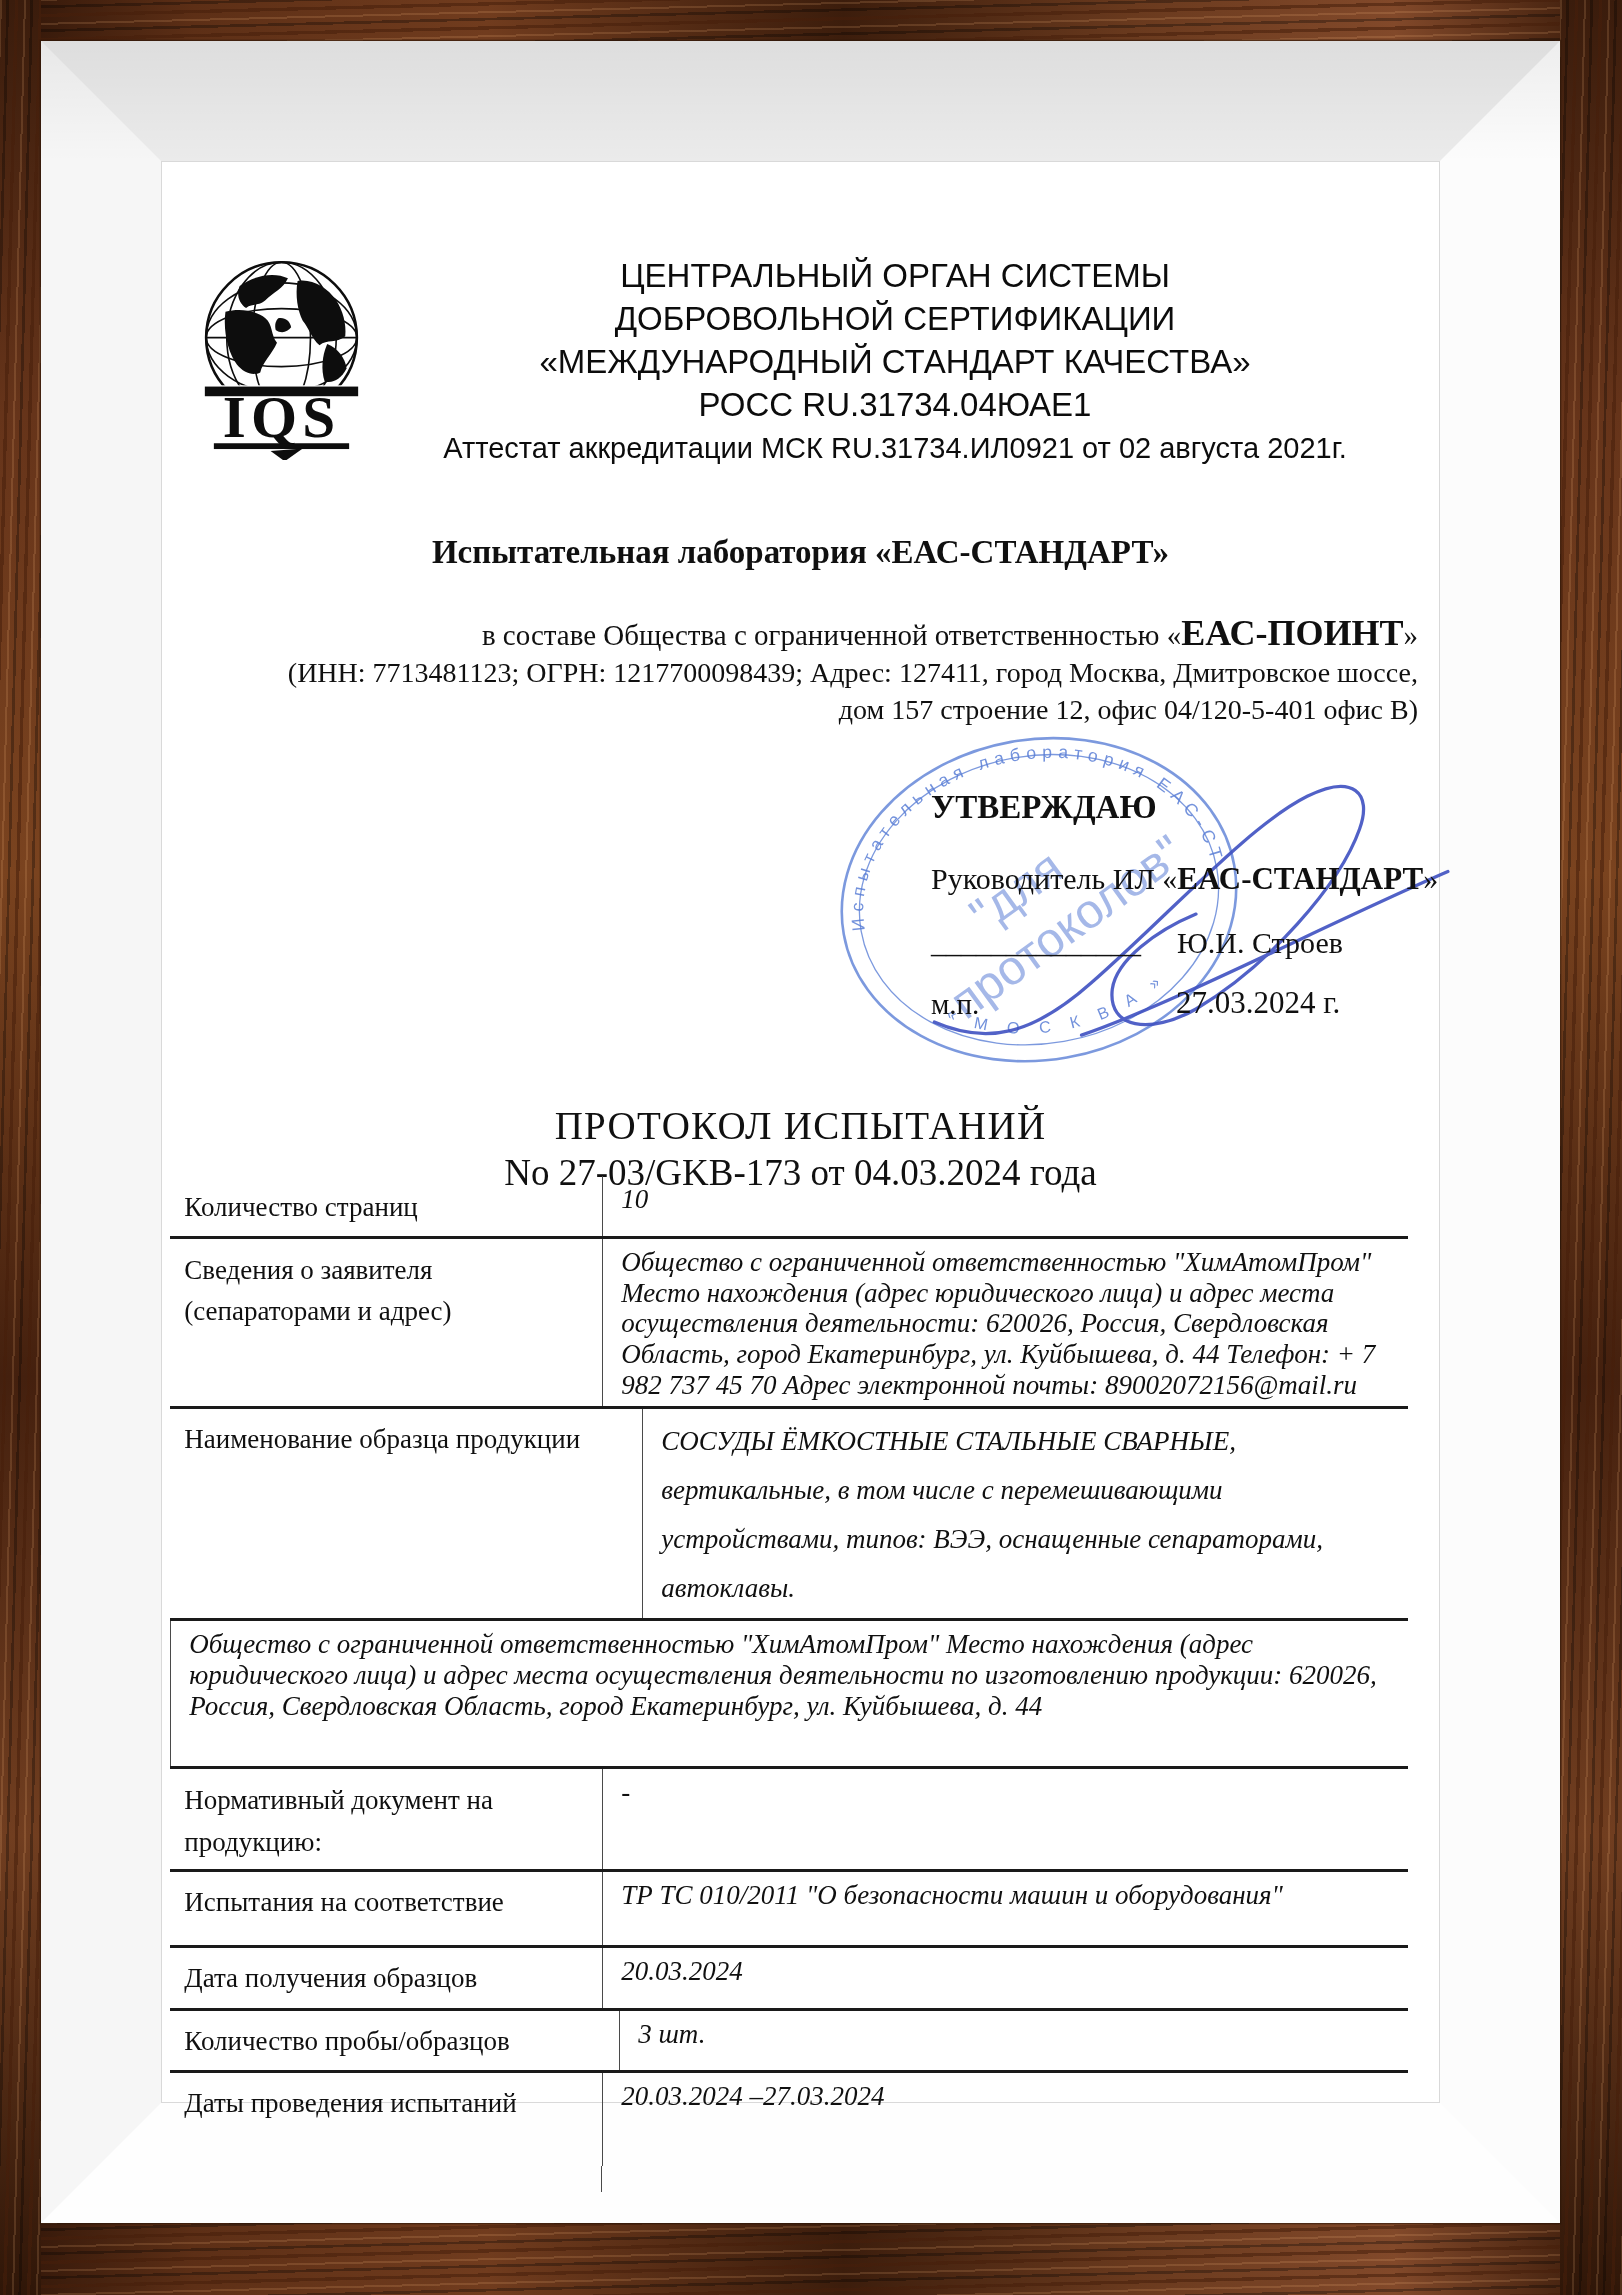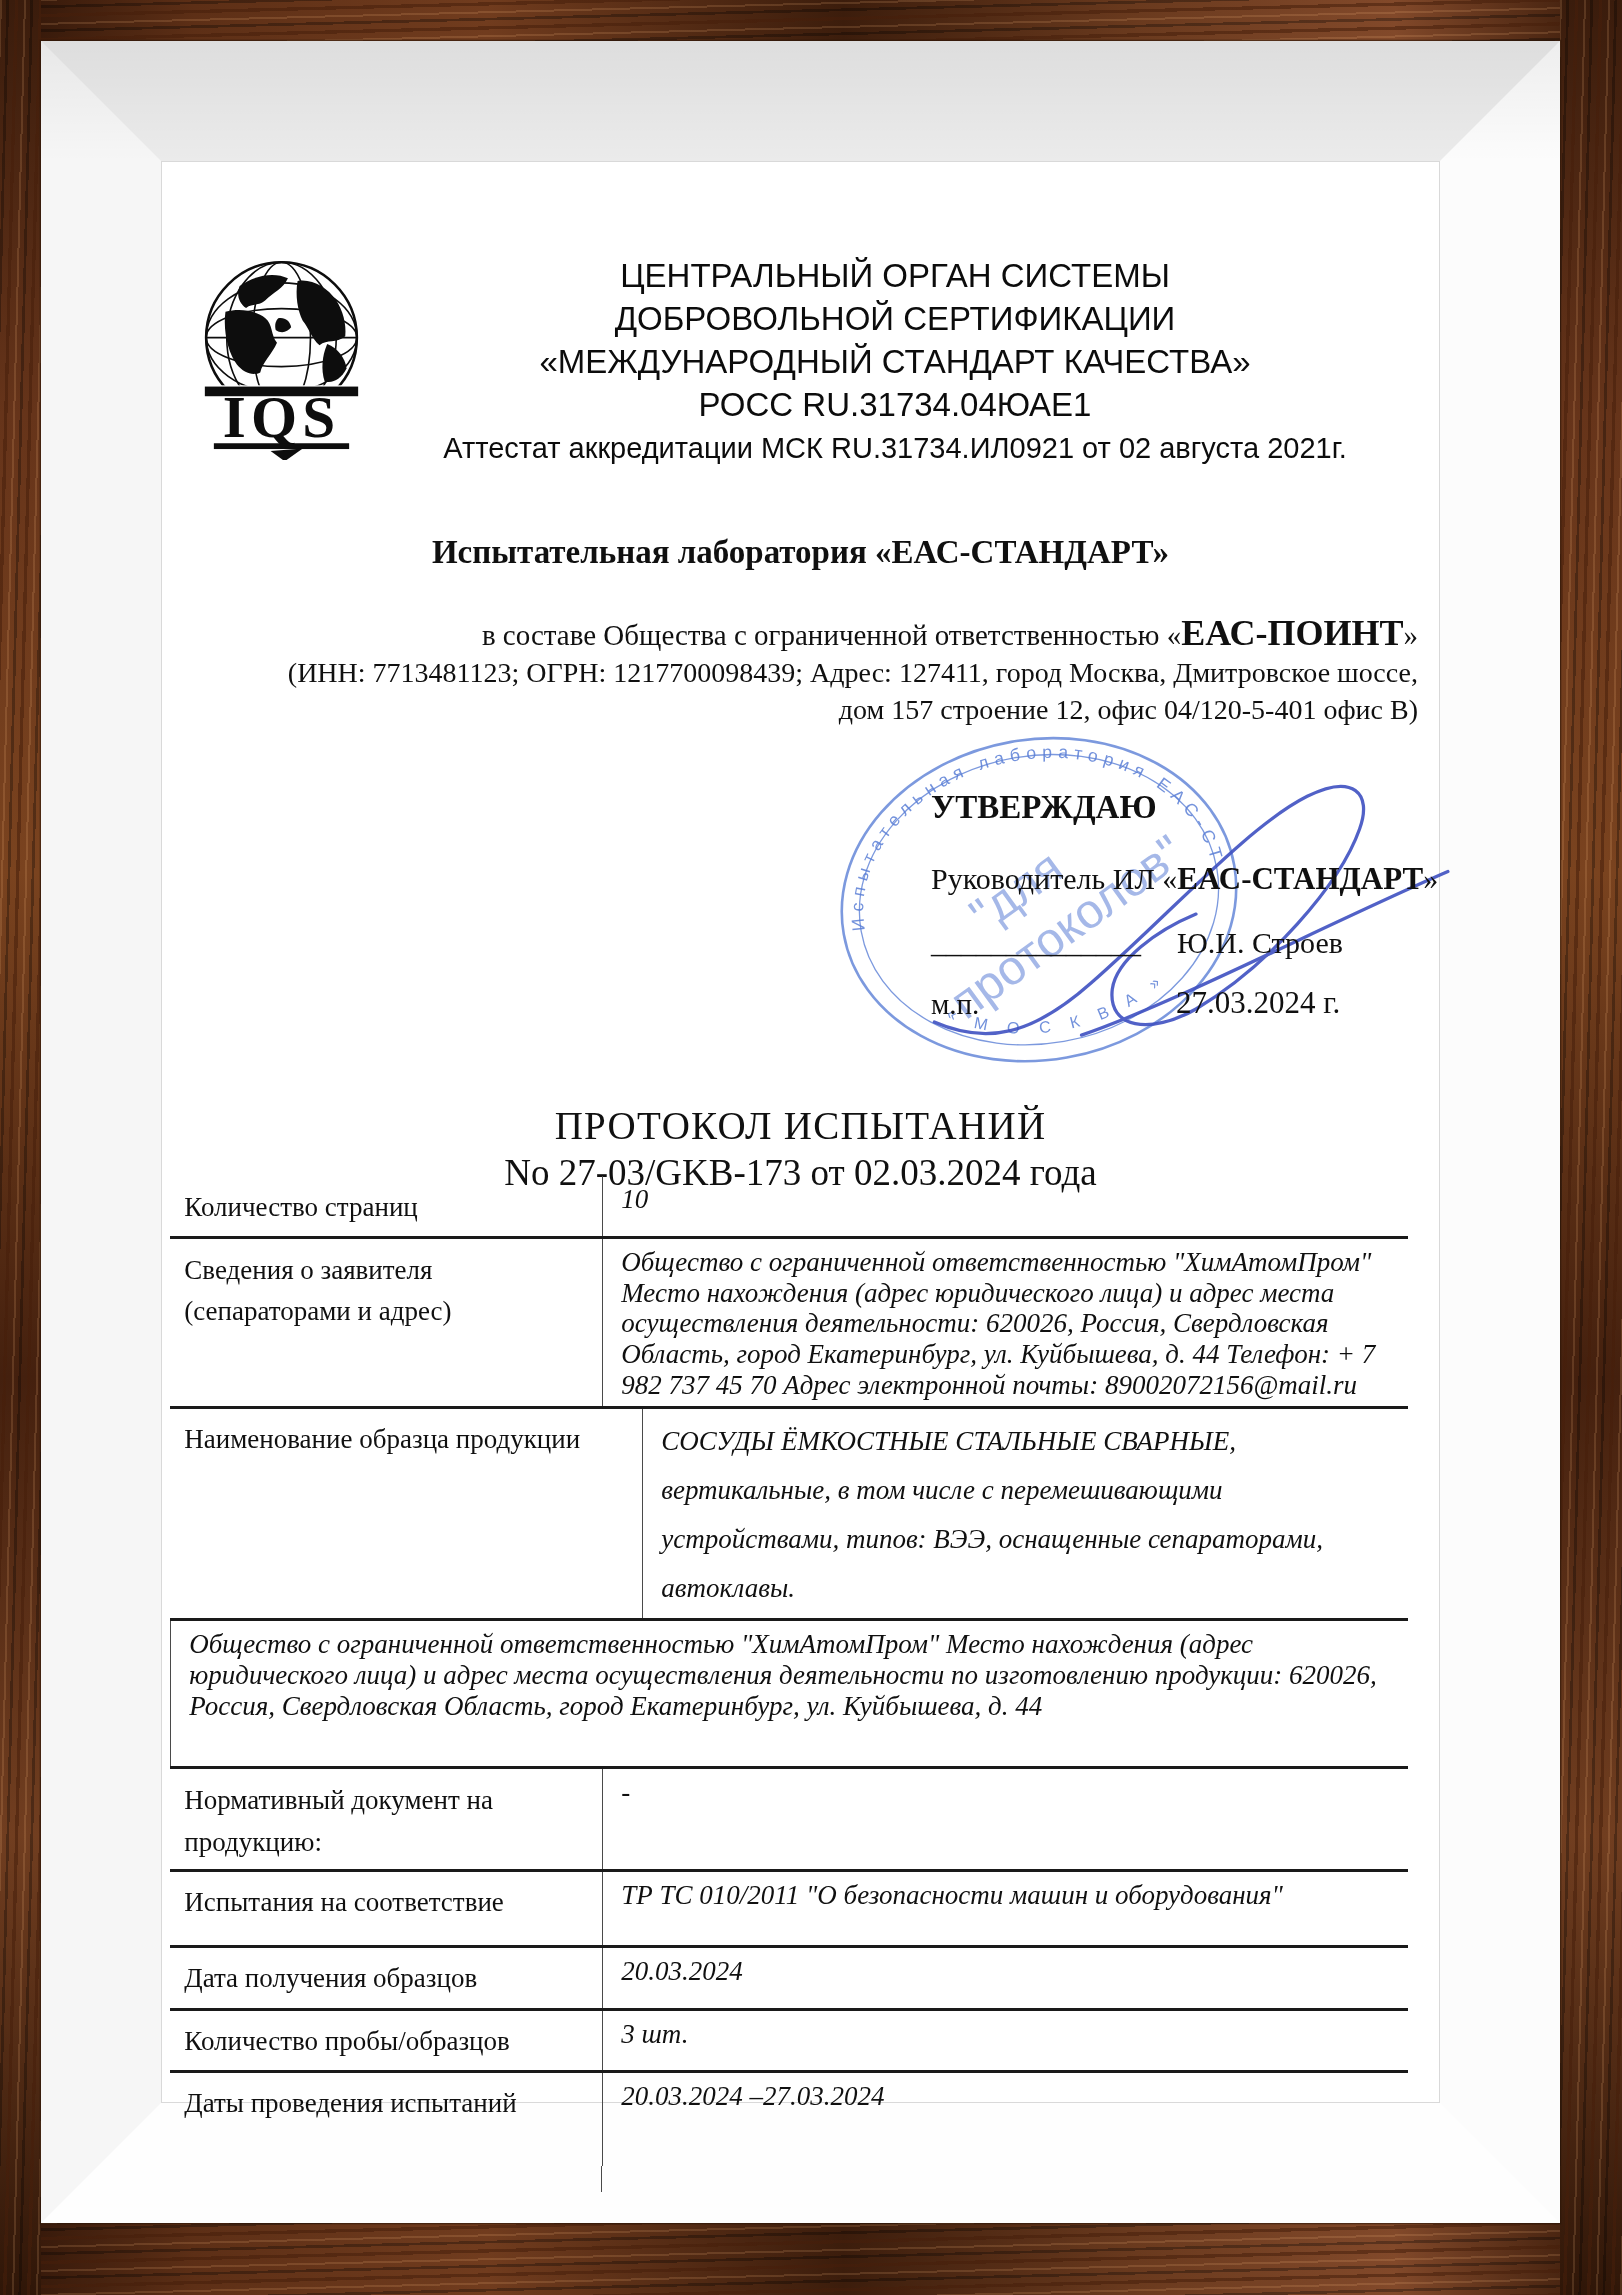--- a/index.html
+++ b/index.html
@@ -66,21 +66,21 @@
   .dtable{position:absolute;left:7.9px;top:1014px;width:1238px;}
   .trow{display:flex;align-items:stretch;}
   .trow + .trow{border-top:3.3px solid #1a1a1a;}
   .t-label{width:432px;box-sizing:border-box;padding:10.5px 19.6px 5.2px 14.4px;
       font-size:27px;line-height:1.55;}
   .t-value{flex:1;box-sizing:border-box;border-left:1.3px solid #4a4a4a;
       padding:7.9px 19.6px 5.2px 18.3px;font-size:27px;font-style:italic;line-height:1.14;}
   .row-0{min-height:60px;}  .row-1{min-height:144px;}
   .row-2{min-height:131px;gap:40px;} .row-3{min-height:145px;}
   .row-4{min-height:84px;} .row-5{min-height:73px;}
-  .row-6{min-height:60px;justify-content:flex-end;}  .row-7{min-height:59px;}
+  .row-6{min-height:60px;justify-content:flex-end;}  .row-7{min-height:59px;gap:17px;}
   .row-8{min-height:93px;}
   .row-2 .t-value{line-height:1.82;}
   .dtable::after{content:"";position:absolute;left:431px;bottom:-26px;width:1.3px;height:26px;background:#4a4a4a;}
 
   .stamp text{font-family:"Liberation Sans",sans-serif;}
 </style>
 </head>
 <body>
 
 <div class="scene">
@@ -161,21 +161,21 @@
 
       <div class="approval">
         <div class="approve-label">УТВЕРЖДАЮ</div>
         <div class="head-line"><span>Руководитель ИЛ «</span><b>ЕАС-СТАНДАРТ</b><span>»</span></div>
         <div class="sign-line"><span>______________</span><span class="signer">Ю.И. Строев</span></div>
         <div class="mp-row">м.п.</div>
         <div class="mp-date">27.03.2024 г.</div>
       </div>
 
       <div class="ptitle">ПРОТОКОЛ ИСПЫТАНИЙ</div>
-      <div class="psub">No 27-03/GKB-173 от 02.03.2024 года</div>
+      <div class="psub">No 27-03/GKB-173 от 04.03.2024 года</div>
 
       <div class="dtable">
   <div class="trow row-0">
     <div class="t-label">Количество страниц</div>
     <div class="t-value">10</div>
   </div>
 
   <div class="trow row-1">
     <div class="t-label">Сведения о заявителя (сепараторами и адрес)</div>
     <div class="t-value">Общество с ограниченной ответственностью "ХимАтомПром" Место нахождения (адрес юридического лица) и адрес места осуществления деятельности: 620026, Россия, Свердловская Область, город Екатеринбург, ул. Куйбышева, д. 44 Телефон: + 7 982 737 45 70 Адрес электронной почты: 89002072156@mail.ru</div>

